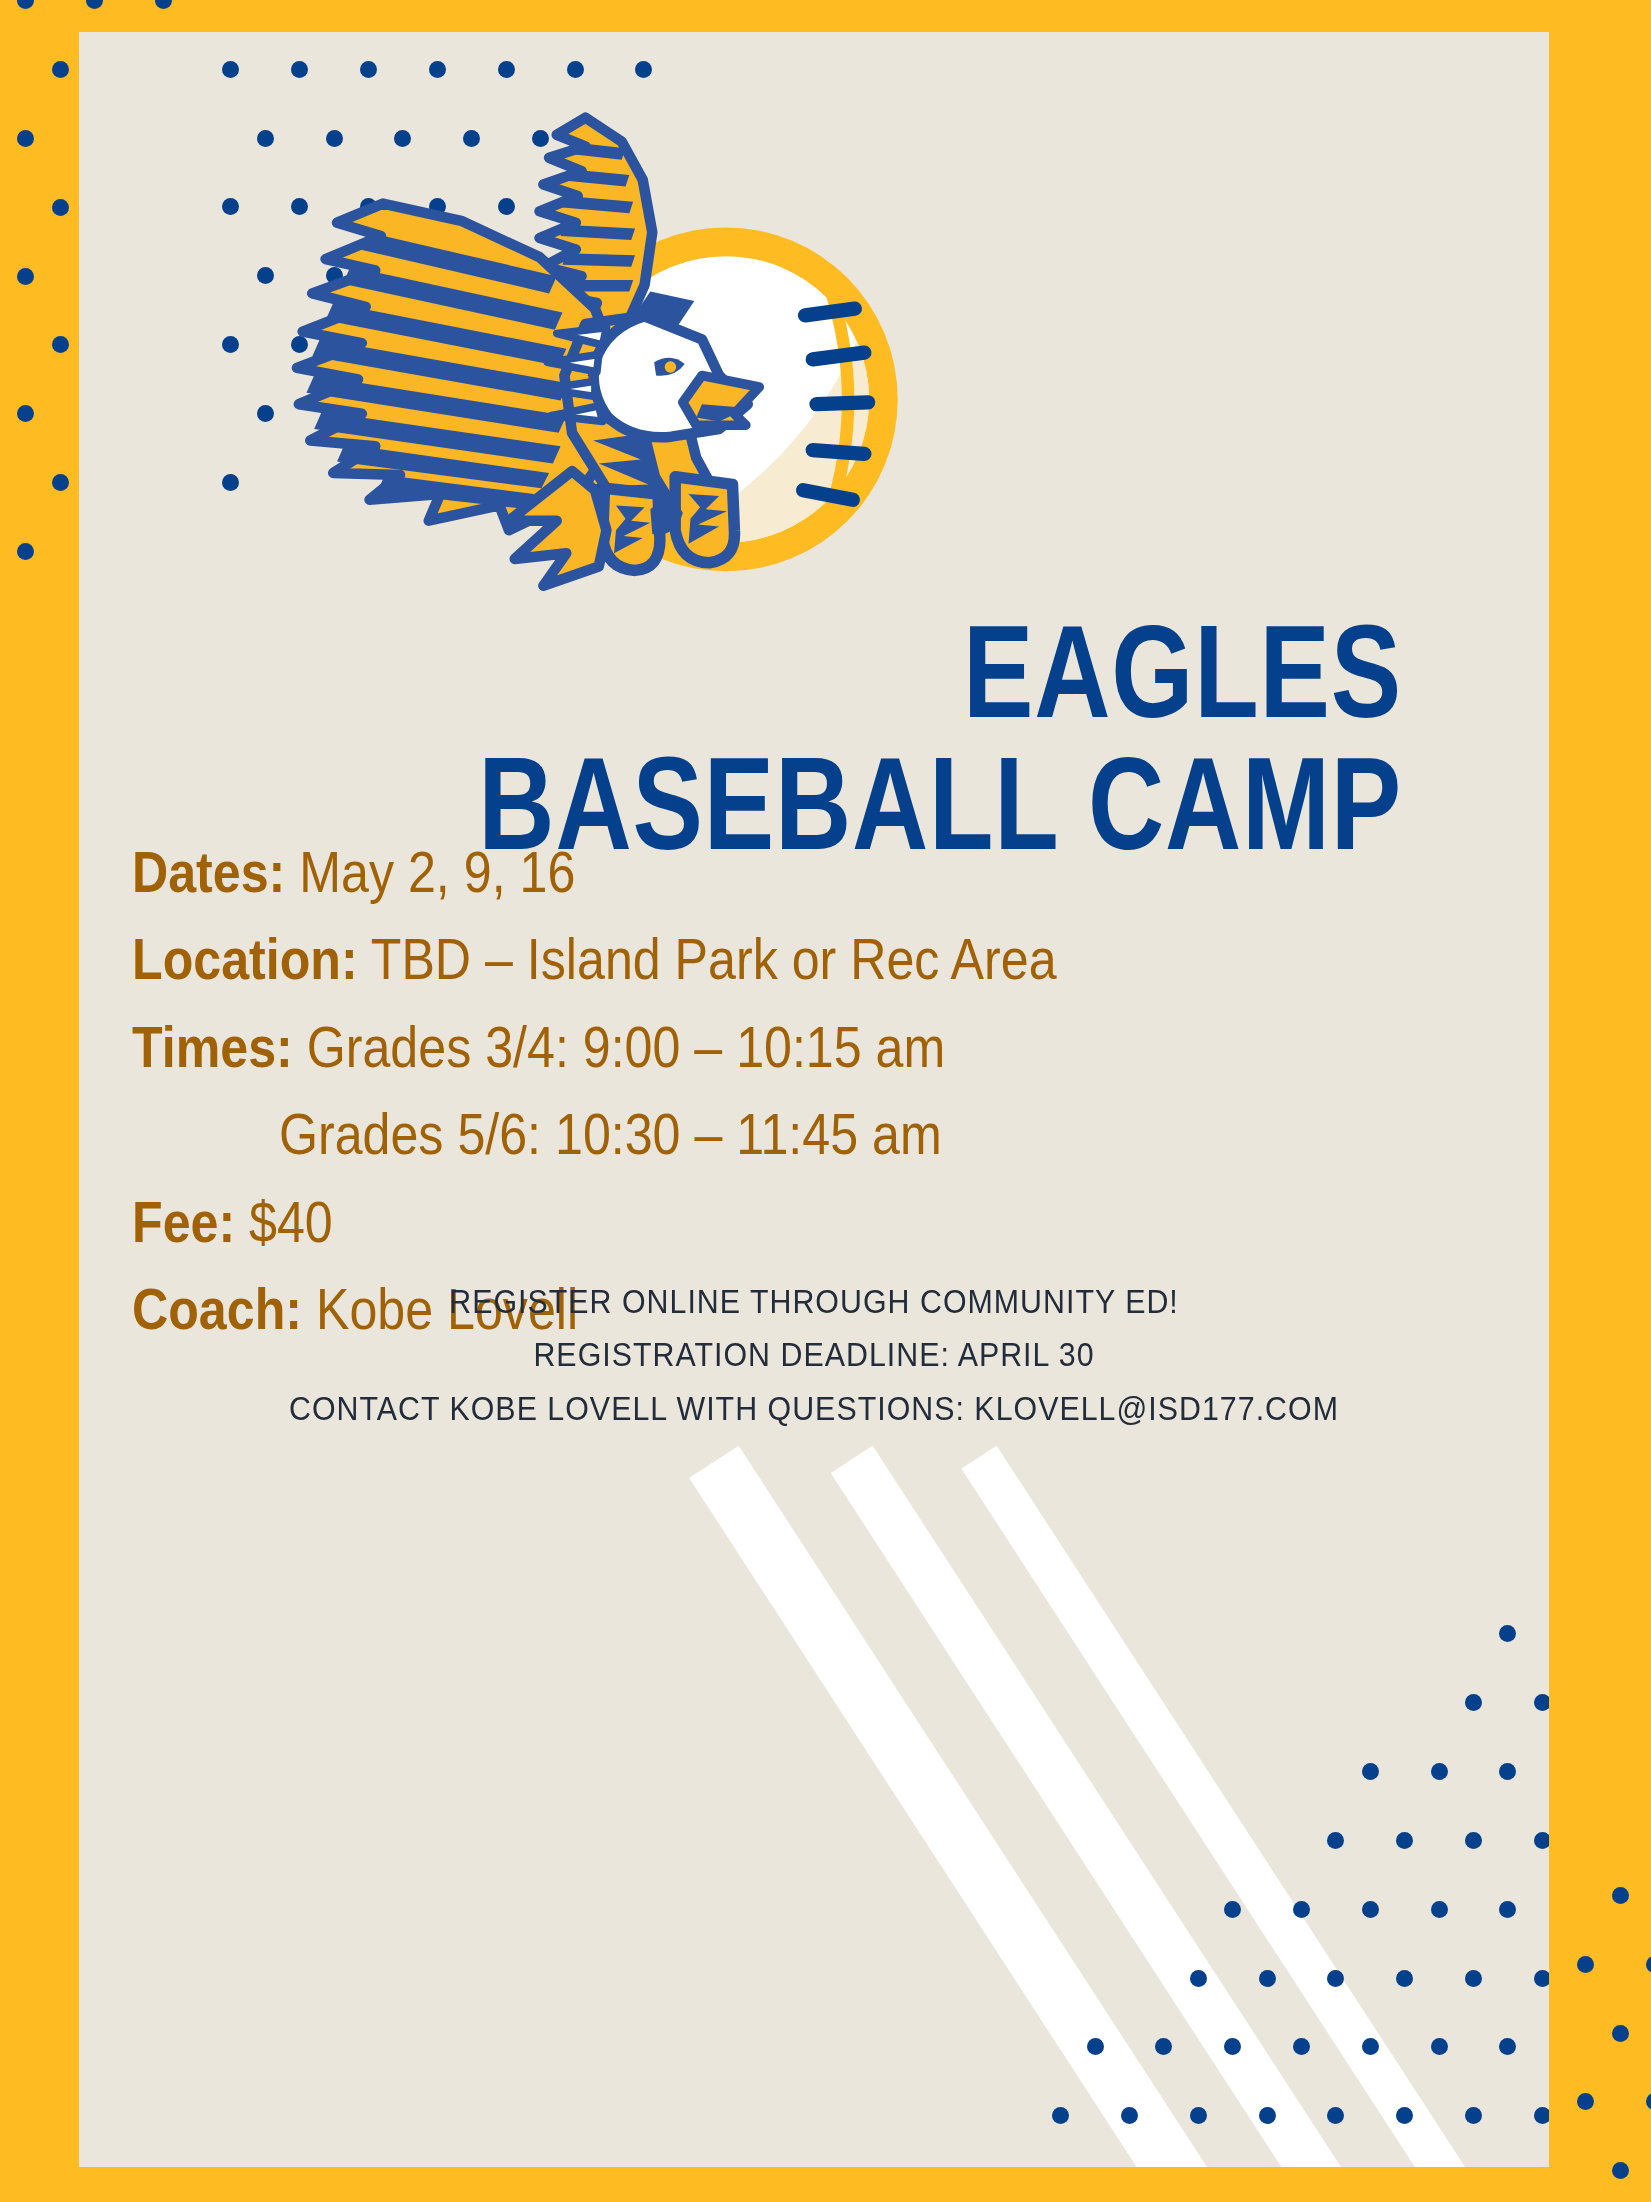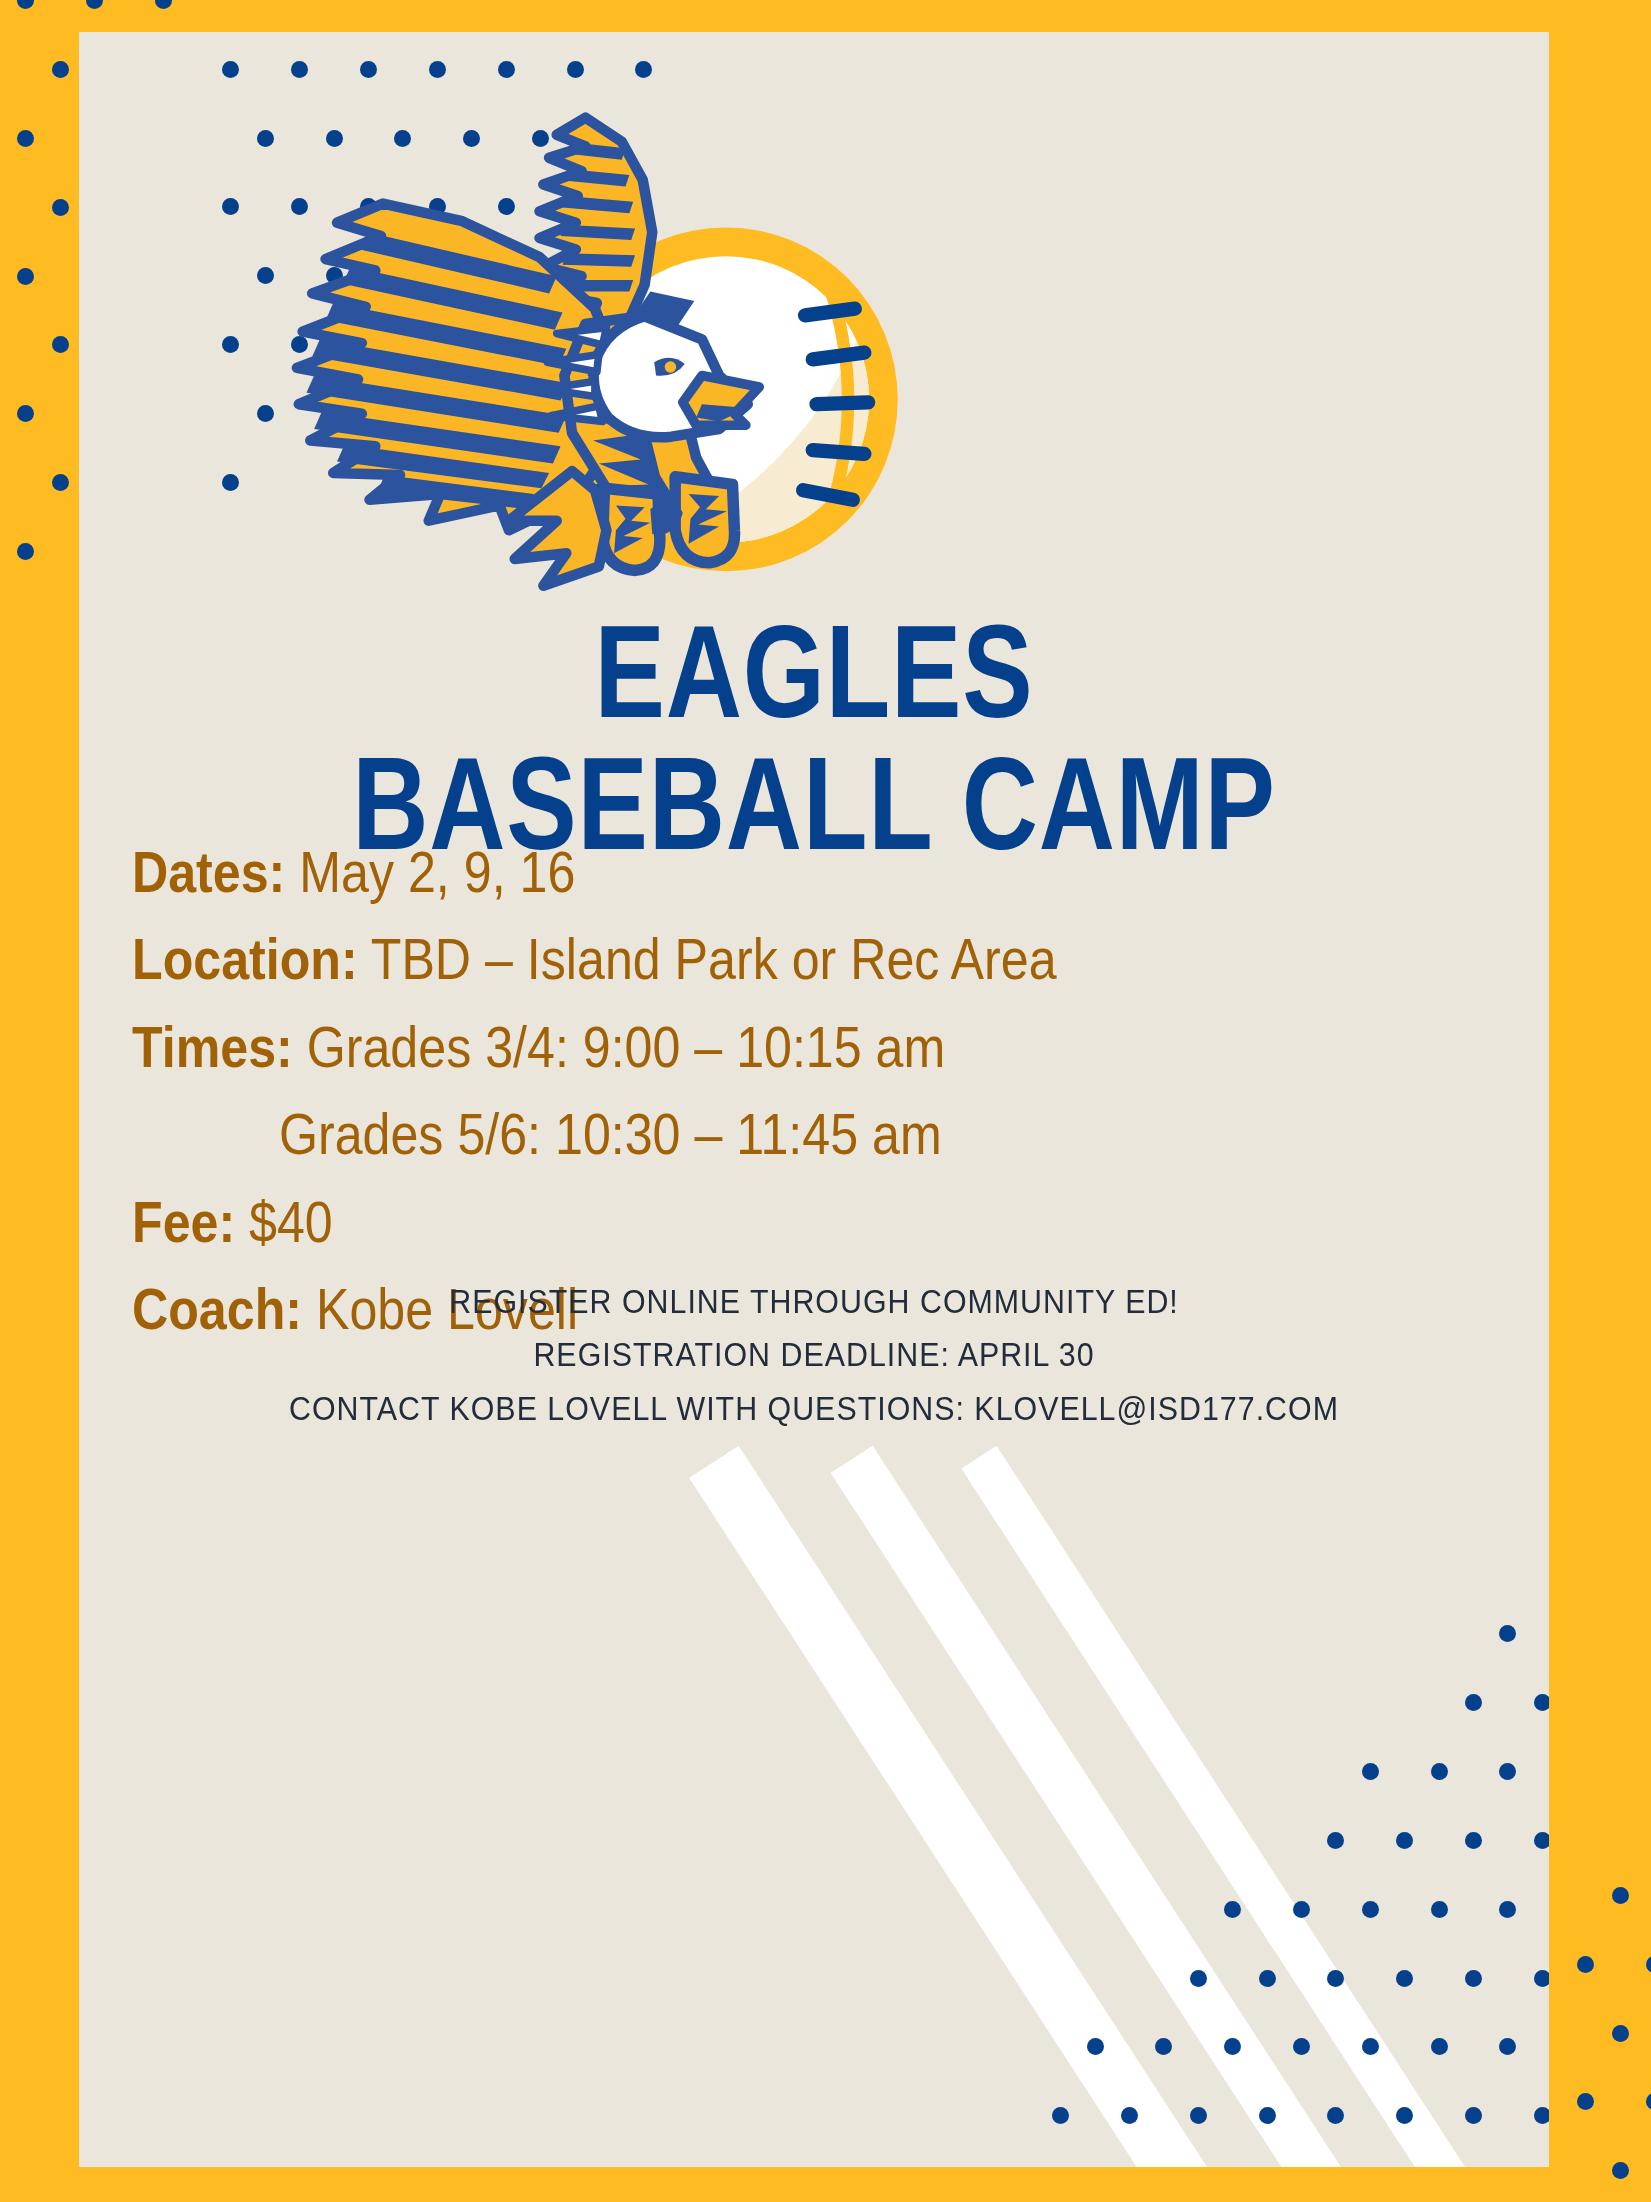--- a/index.html
+++ b/index.html
@@ -58,21 +58,21 @@
     left: 191px; top: 57px;
     width: 669px; height: 554px;
   }
   .logo-wrap svg { width: 100%; height: 100%; display: block; }
 
   
   .title-block {
     position: absolute;
     left: 0; top: 574px;
     width: 1470px;
-    text-align: center;
+    text-align: right;
   }
   .title-line {
     color: #04408C;
     font-family: "Liberation Sans Narrow", "Liberation Sans", sans-serif;
     font-weight: 700;
     font-size: 132px;
     line-height: 1.0;
     letter-spacing: 1px;
     transform: scaleX(0.80);
     transform-origin: center;

